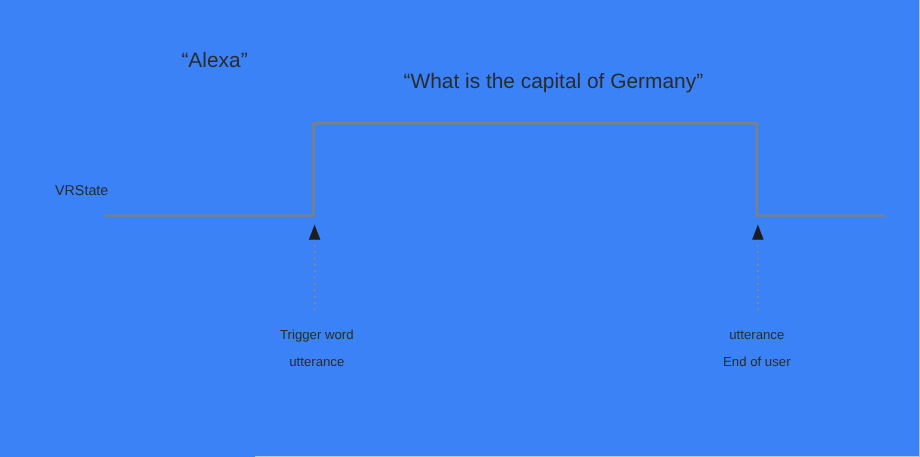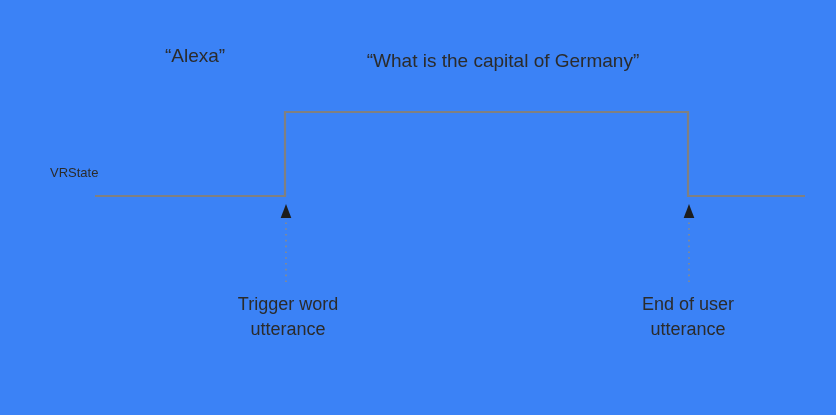--- a/index.html
+++ b/index.html
@@ -25,37 +25,37 @@
     font-size: 19px;
     line-height: 22px;
     transform: translateX(-50%);
   }
   #utterance-trigger {
     left: 195px;
     top: 45px;
   }
   #utterance-query {
     left: 503px;
-    top: 50px;
+    top: 64px;
   }
   #signal-name {
     position: absolute;
     left: 50px;
     top: 162px;
     color: #2b2b2b;
     font-size: 13px;
     line-height: 22px;
     white-space: nowrap;
   }
   .event-caption {
     position: absolute;
     transform: translateX(-50%);
     text-align: center;
     color: #2b2b2b;
-    font-size: 18px;
+    font-size: 12px;
     line-height: 25px;
     white-space: nowrap;
   }
   #caption-trigger {
     left: 288px;
     top: 292px;
   }
   #caption-end {
     left: 688px;
     top: 292px;
@@ -91,17 +91,17 @@
       <path d="M689 204 L694.3 218 L683.7 218 Z" fill="#1d1d1d"></path>
     </g>
   </svg>
 
   <div class="event-caption" id="caption-trigger">
     <div>Trigger word</div>
     <div>utterance</div>
   </div>
 
   <div class="event-caption" id="caption-end">
+    <div>utterance</div>
     <div>End of user</div>
-    <div>utterance</div>
   </div>
 
 </div>
 
 </body></html>

